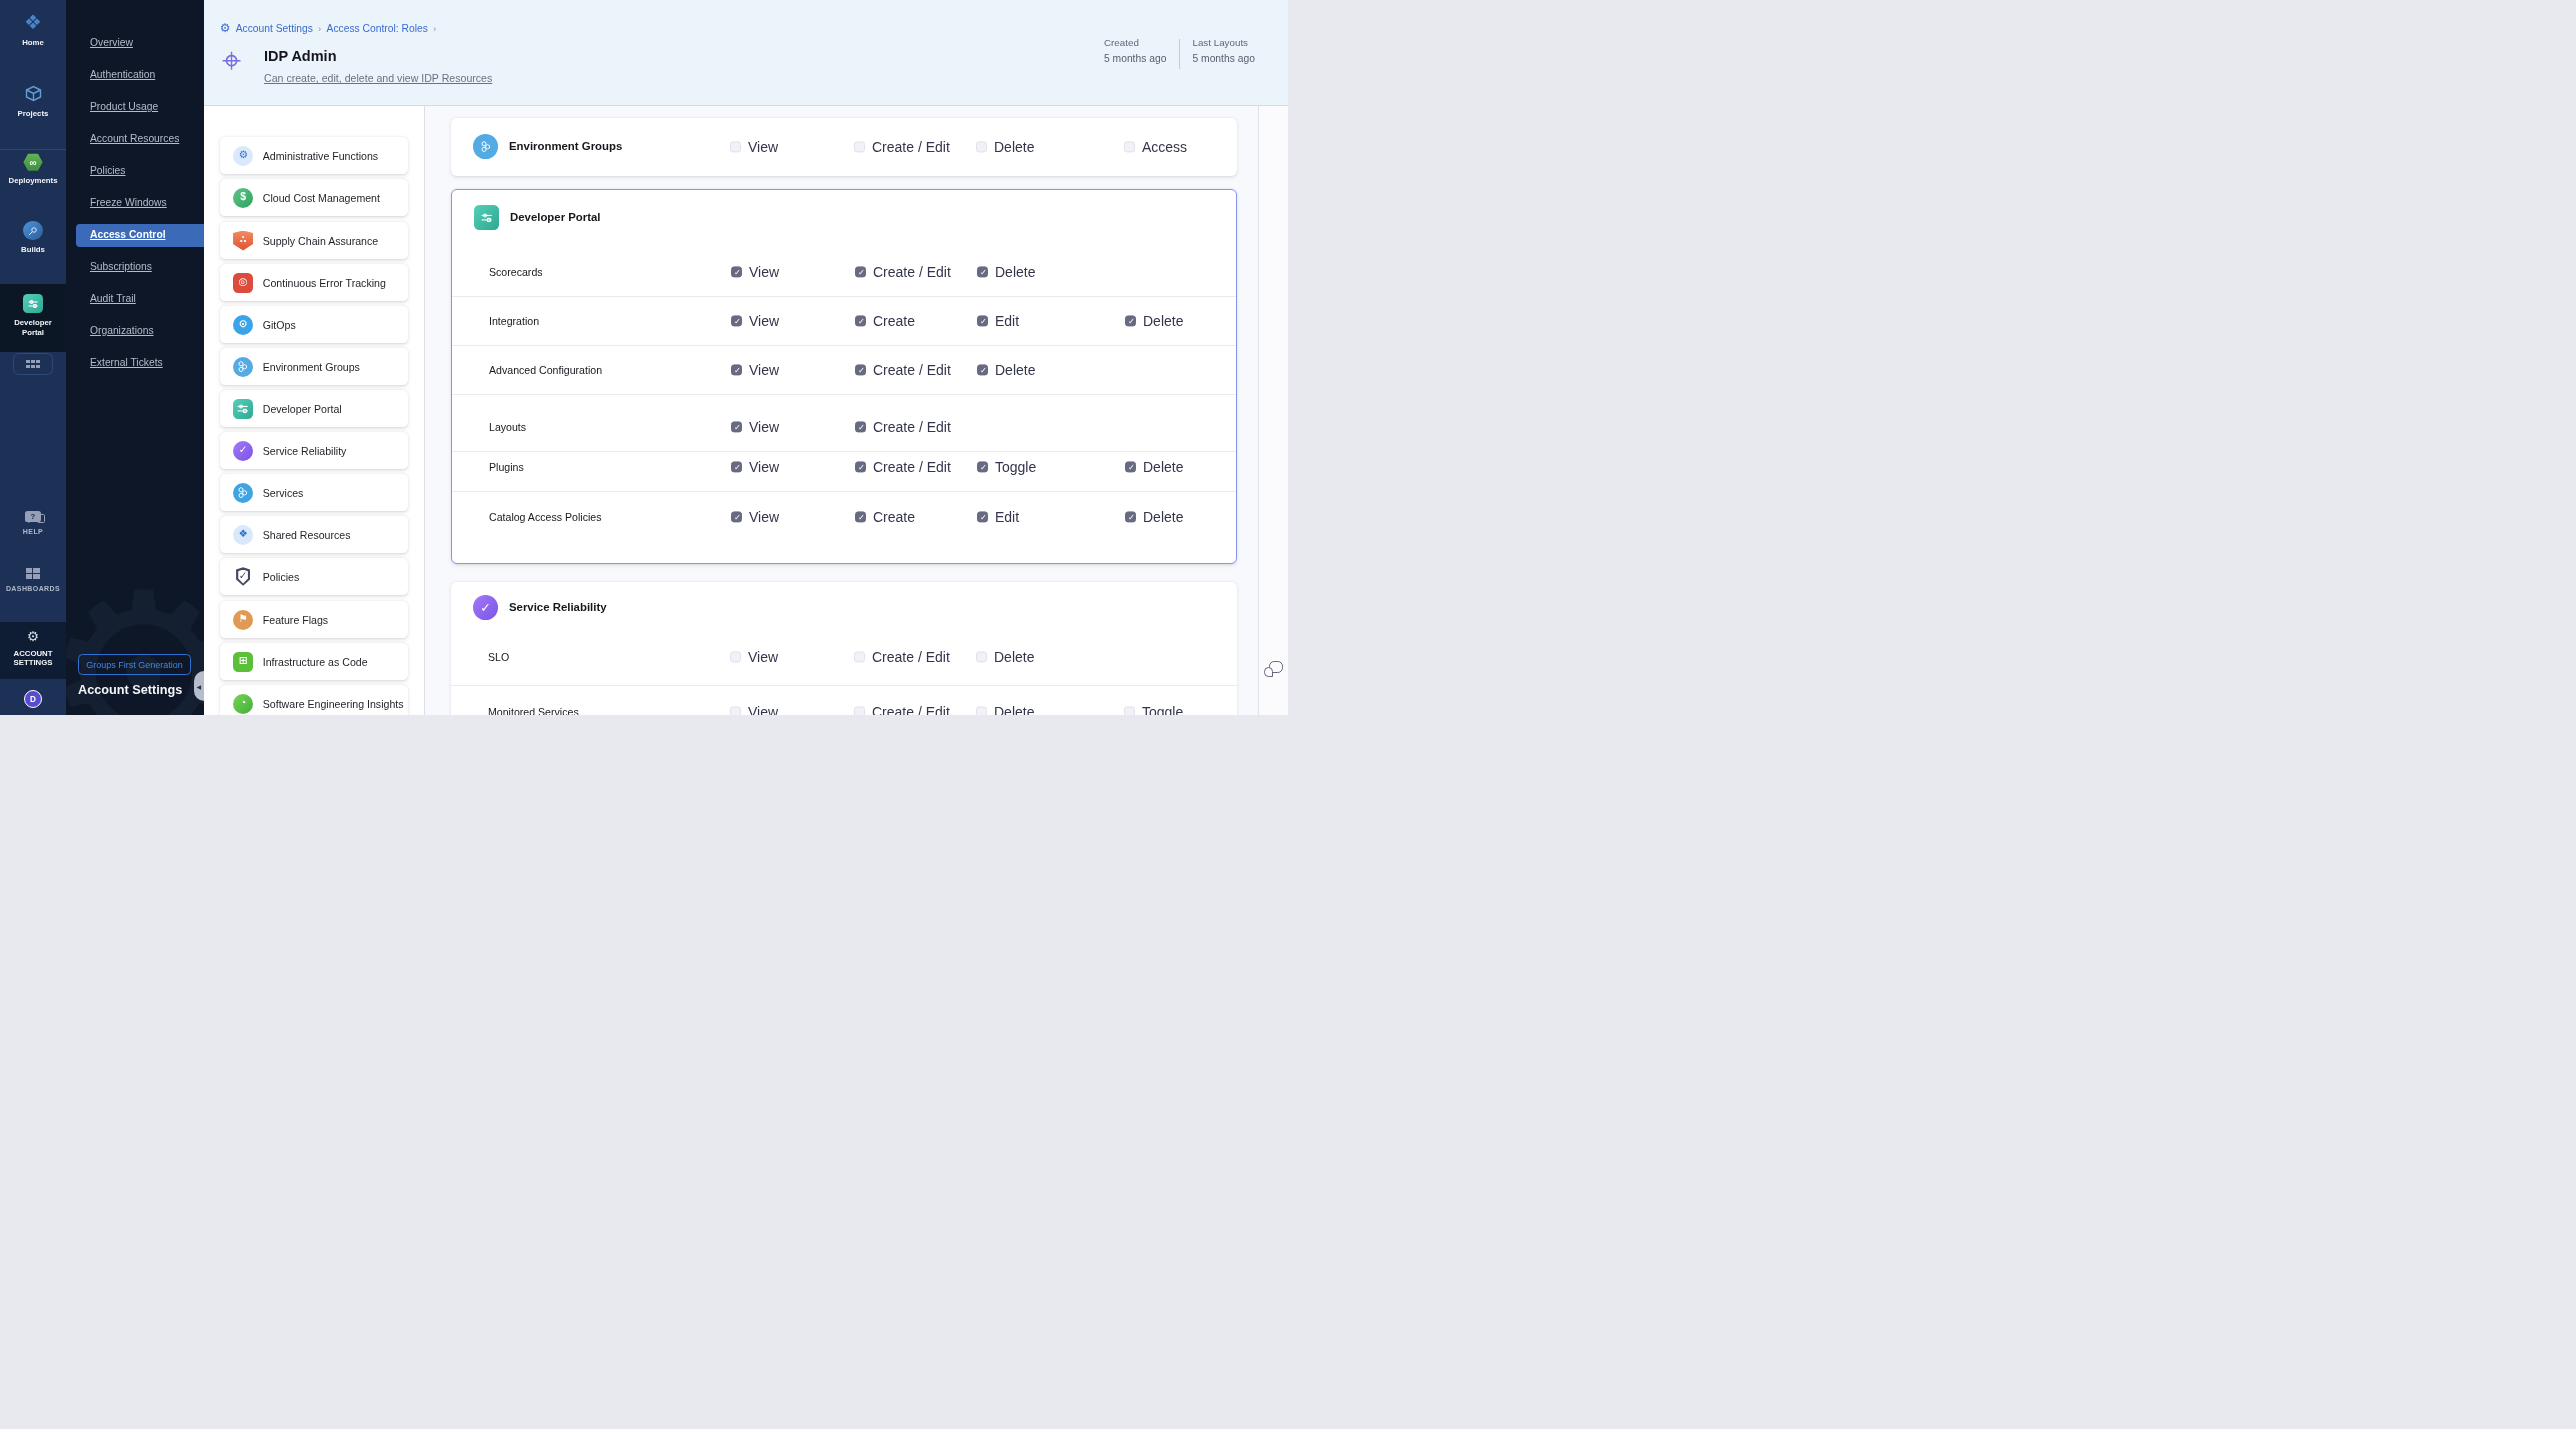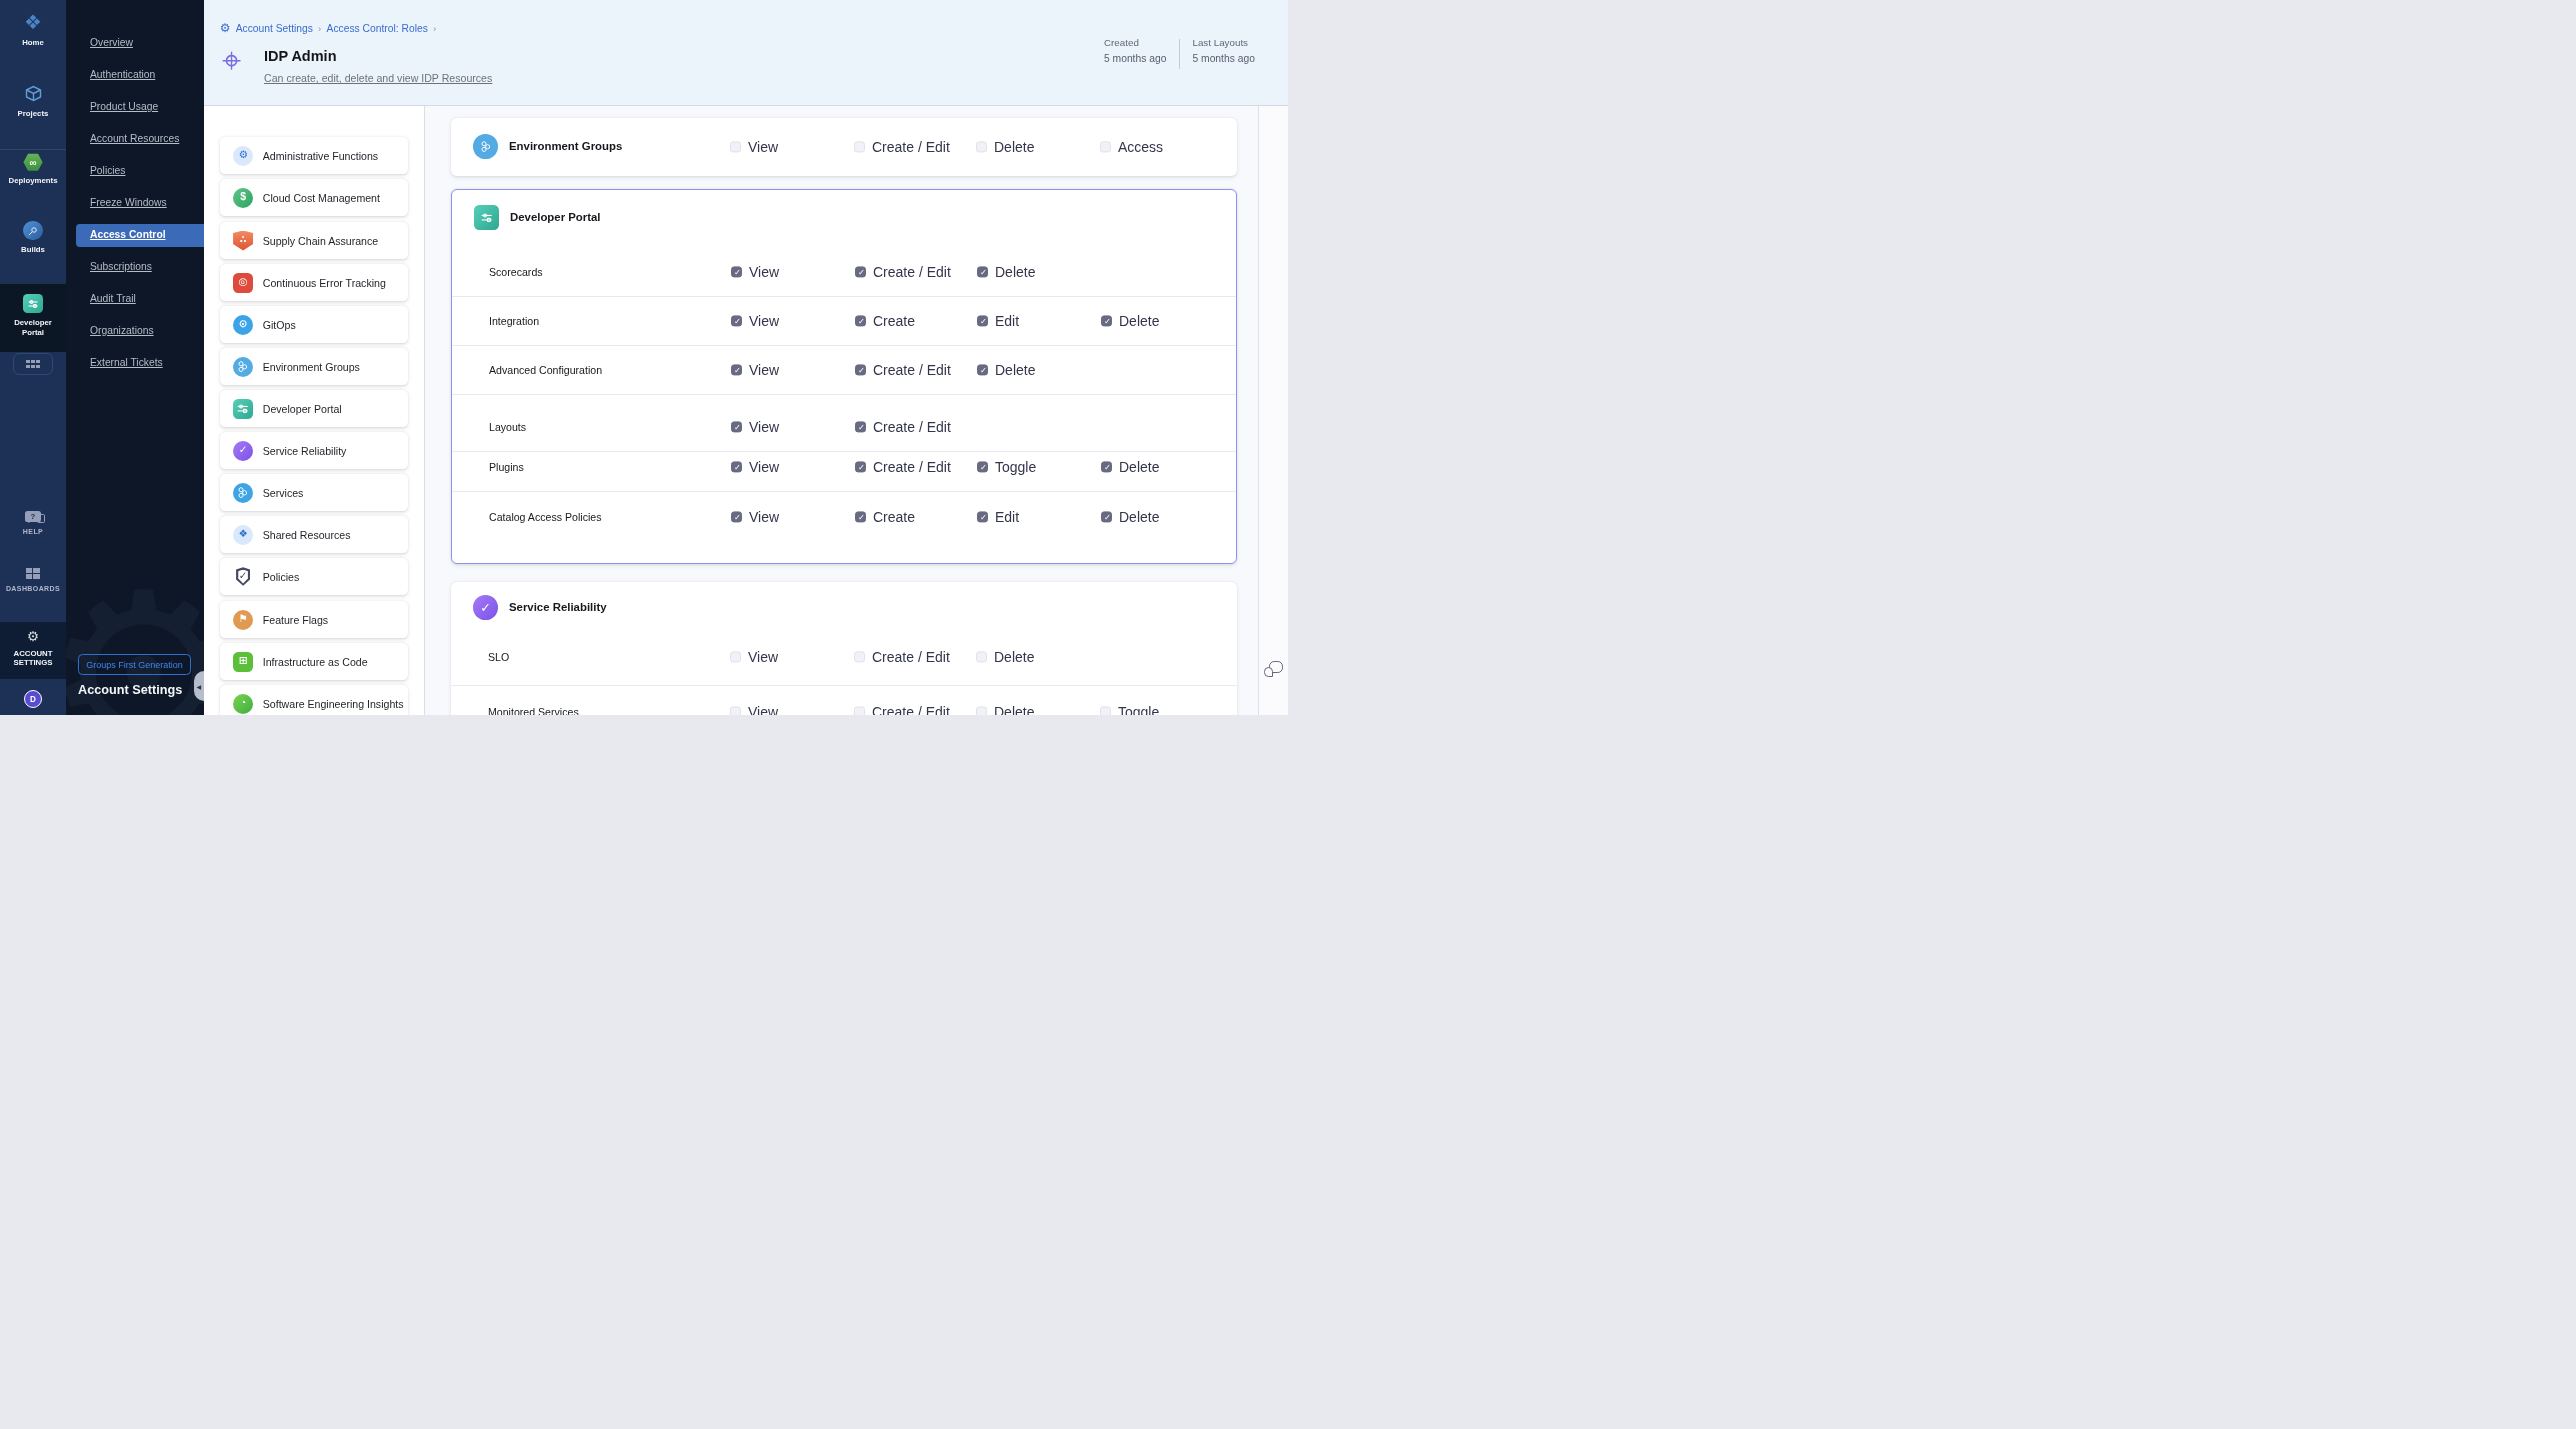--- a/index.html
+++ b/index.html
@@ -81,21 +81,21 @@
   .pcard{position:absolute;left:247px;width:786px;background:#fff;border-radius:6px;
          box-shadow:0 0.7px 2.2px rgba(40,41,61,.08),0 1.5px 4.5px rgba(96,97,112,.10);}
   .pcard.hl{border:1.1px solid #8d92ee;}
   .sec-icon{position:absolute;left:22.4px;width:24.6px;height:24.6px;display:flex;align-items:center;justify-content:center;
             font-size:12.7px;font-weight:700;color:#fff;}
   .sec-title{position:absolute;left:58px;font-size:11.4px;font-weight:700;color:#17181d;white-space:nowrap;}
   .prow{position:absolute;left:0;right:0;}
   .prow.bord{border-bottom:0.7px solid #e8e9f1;}
   .rowlbl{position:absolute;left:37px;top:50%;transform:translateY(-50%);font-size:10.6px;color:#17181d;white-space:nowrap;}
   .perm{position:absolute;top:0;height:100%;width:119px;}
-  .perm.c0{left:279px;} .perm.c1{left:403px;} .perm.c2{left:525px;} .perm.c3{left:649px;}
+  .perm.c0{left:279px;} .perm.c1{left:403px;} .perm.c2{left:525px;} .perm.c3{left:673px;}
   .cb{position:absolute;left:0;top:50%;transform:translateY(-50%);width:11.2px;height:11.2px;border-radius:3px;
       background:#f1f1f7;border:0.7px solid #e0e1ec;cursor:pointer;}
   .cb.checked{background:#676a80;border-color:#676a80;}
   .cb.checked::after{content:"✓";position:absolute;left:1.9px;top:0px;color:#fff;font-size:8.2px;font-weight:700;}
   .plbl{position:absolute;left:18px;top:50%;transform:translateY(-50%);font-size:14px;color:#33354a;white-space:nowrap;}
   .gutter{position:absolute;left:1054px;top:0;width:30px;height:609px;background:#fbfbfd;border-left:0.7px solid #dfe0ea;}
   .chat{position:relative;width:19.4px;height:16.4px;margin:555px auto 0;cursor:pointer;}
   .chat::before{content:"";position:absolute;right:0;top:0;width:12px;height:9.7px;border:1.5px solid #63667e;border-radius:5.2px 5.2px 5.2px 0;}
   .chat::after{content:"";position:absolute;left:0;bottom:0.7px;width:7.5px;height:7.5px;border:1.5px solid #63667e;border-radius:4.5px 4.5px 0 4.5px;background:#fbfbfd;}
   svg{display:block;}

